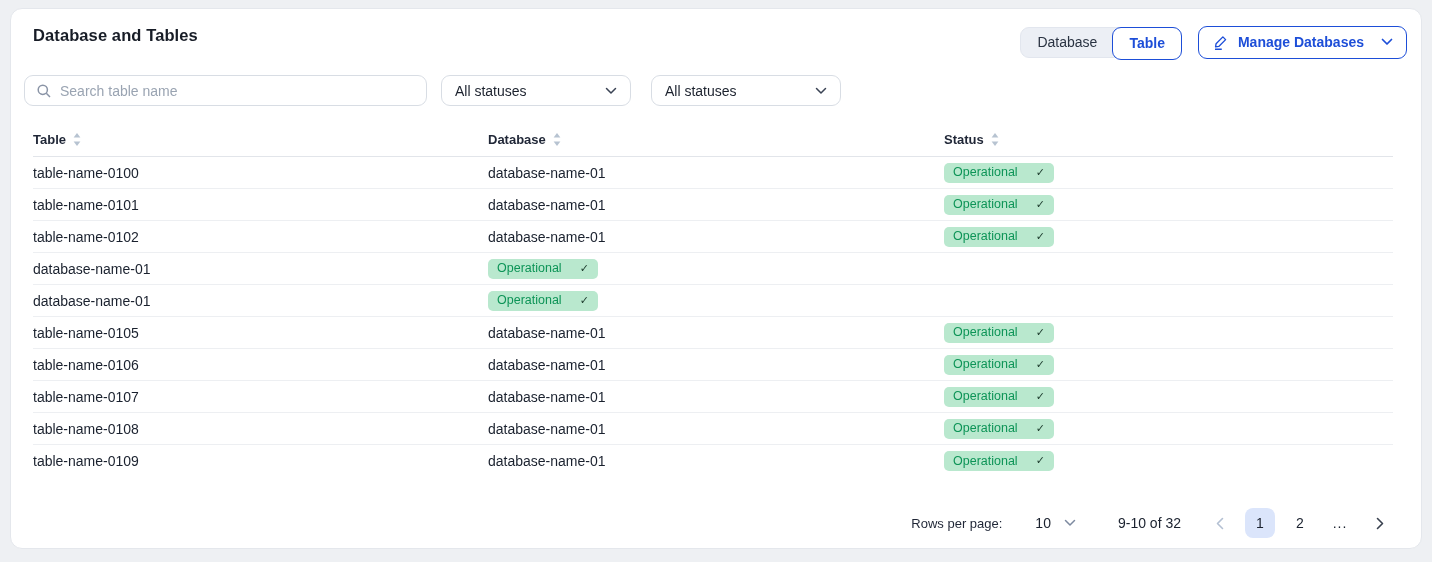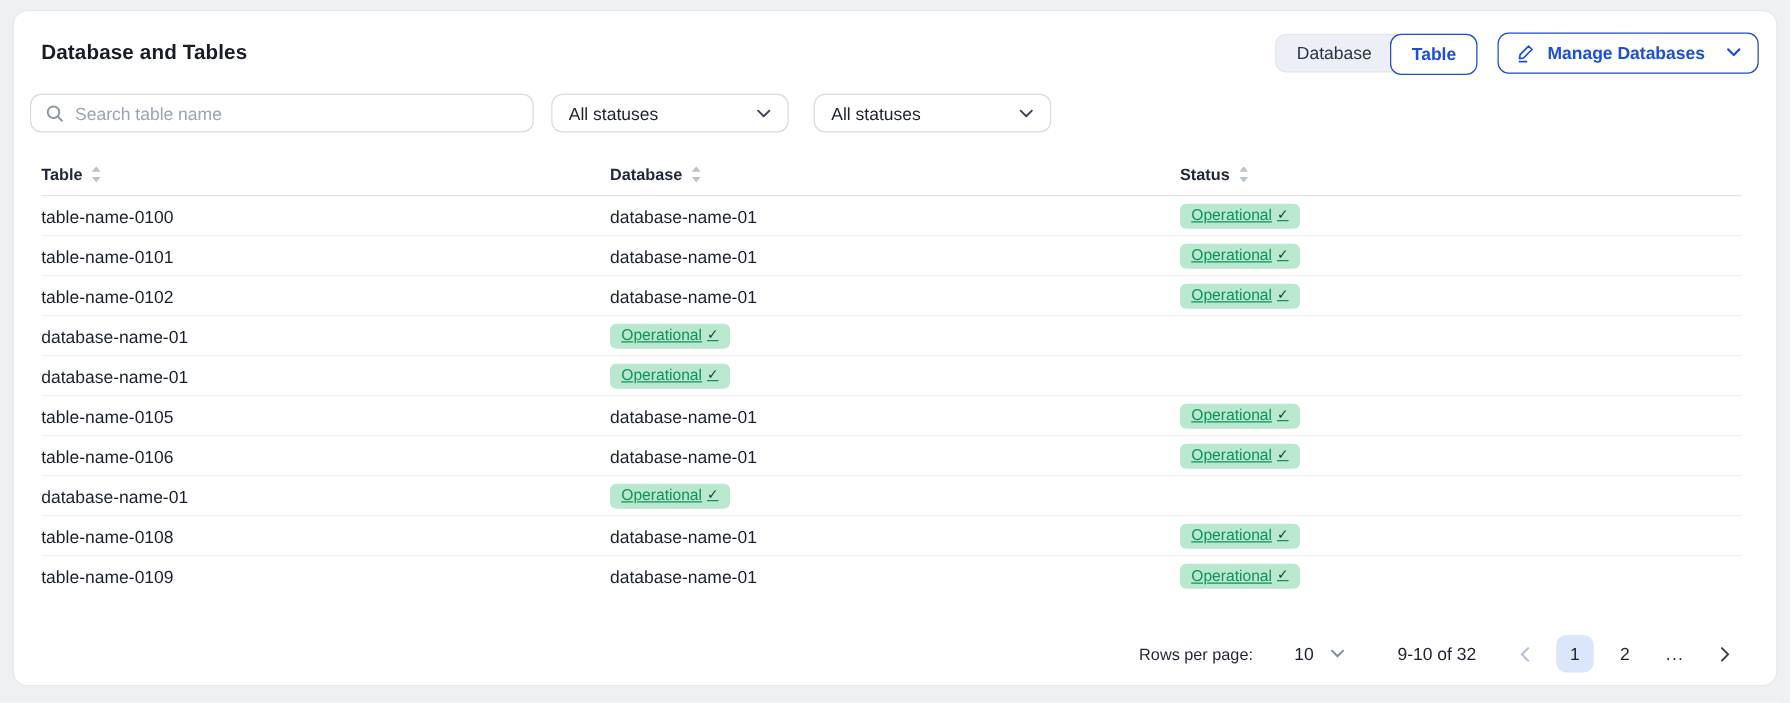--- a/index.html
+++ b/index.html
@@ -15,21 +15,20 @@
     width: 1412px; height: 541px;
     background: #ffffff;
     border: 1px solid #e4e7ec;
     border-radius: 12px;
     overflow: hidden;
   }
   
   .card-header {
     display: flex;
     justify-content: space-between;
-    align-items: center;
     padding: 17px 14px 0 22px;
     height: 49px;
   }
   .page-title {
     font-size: 16.5px;
     font-weight: 700;
     color: #171c26;
     letter-spacing: .1px;
   }
   .header-actions { display: flex; align-items: center; gap: 16px; }
@@ -140,28 +139,27 @@
   }
   .trow {
     height: 32px;
     border-bottom: 1px solid #edeff2;
   }
   .trow:last-child { border-bottom: none; }
   .cell { font-size: 14px; color: #1a212e; }
   .badge {
     display: inline-flex;
     align-items: center;
-    gap: 4px;
+    gap: 18px;
     background: #b9e8ce;
     color: #0d9457;
     font-size: 12.5px;
     border-radius: 5px;
     padding: 2.5px 9px;
     line-height: 1.2;
-    text-decoration: underline;
   }
   .badge .check {
     color: #1b3a2c;
     font-size: 11px;
     font-weight: 700;
   }
   
   .pagination {
     display: flex;
     align-items: center;
@@ -347,20 +345,21 @@
     <div class="cell">database-name-01</div>
     <div class="cell">
       <span class="badge">
         <span>Operational</span>
         <span class="check">✓</span>
       </span>
     </div>
   </div>
 
   <div class="trow">
+    <div class="cell">table-name-0107</div>
     <div class="cell">database-name-01</div>
     <div class="cell">
       <span class="badge">
         <span>Operational</span>
         <span class="check">✓</span>
       </span>
     </div>
   </div>
 
   <div class="trow">

